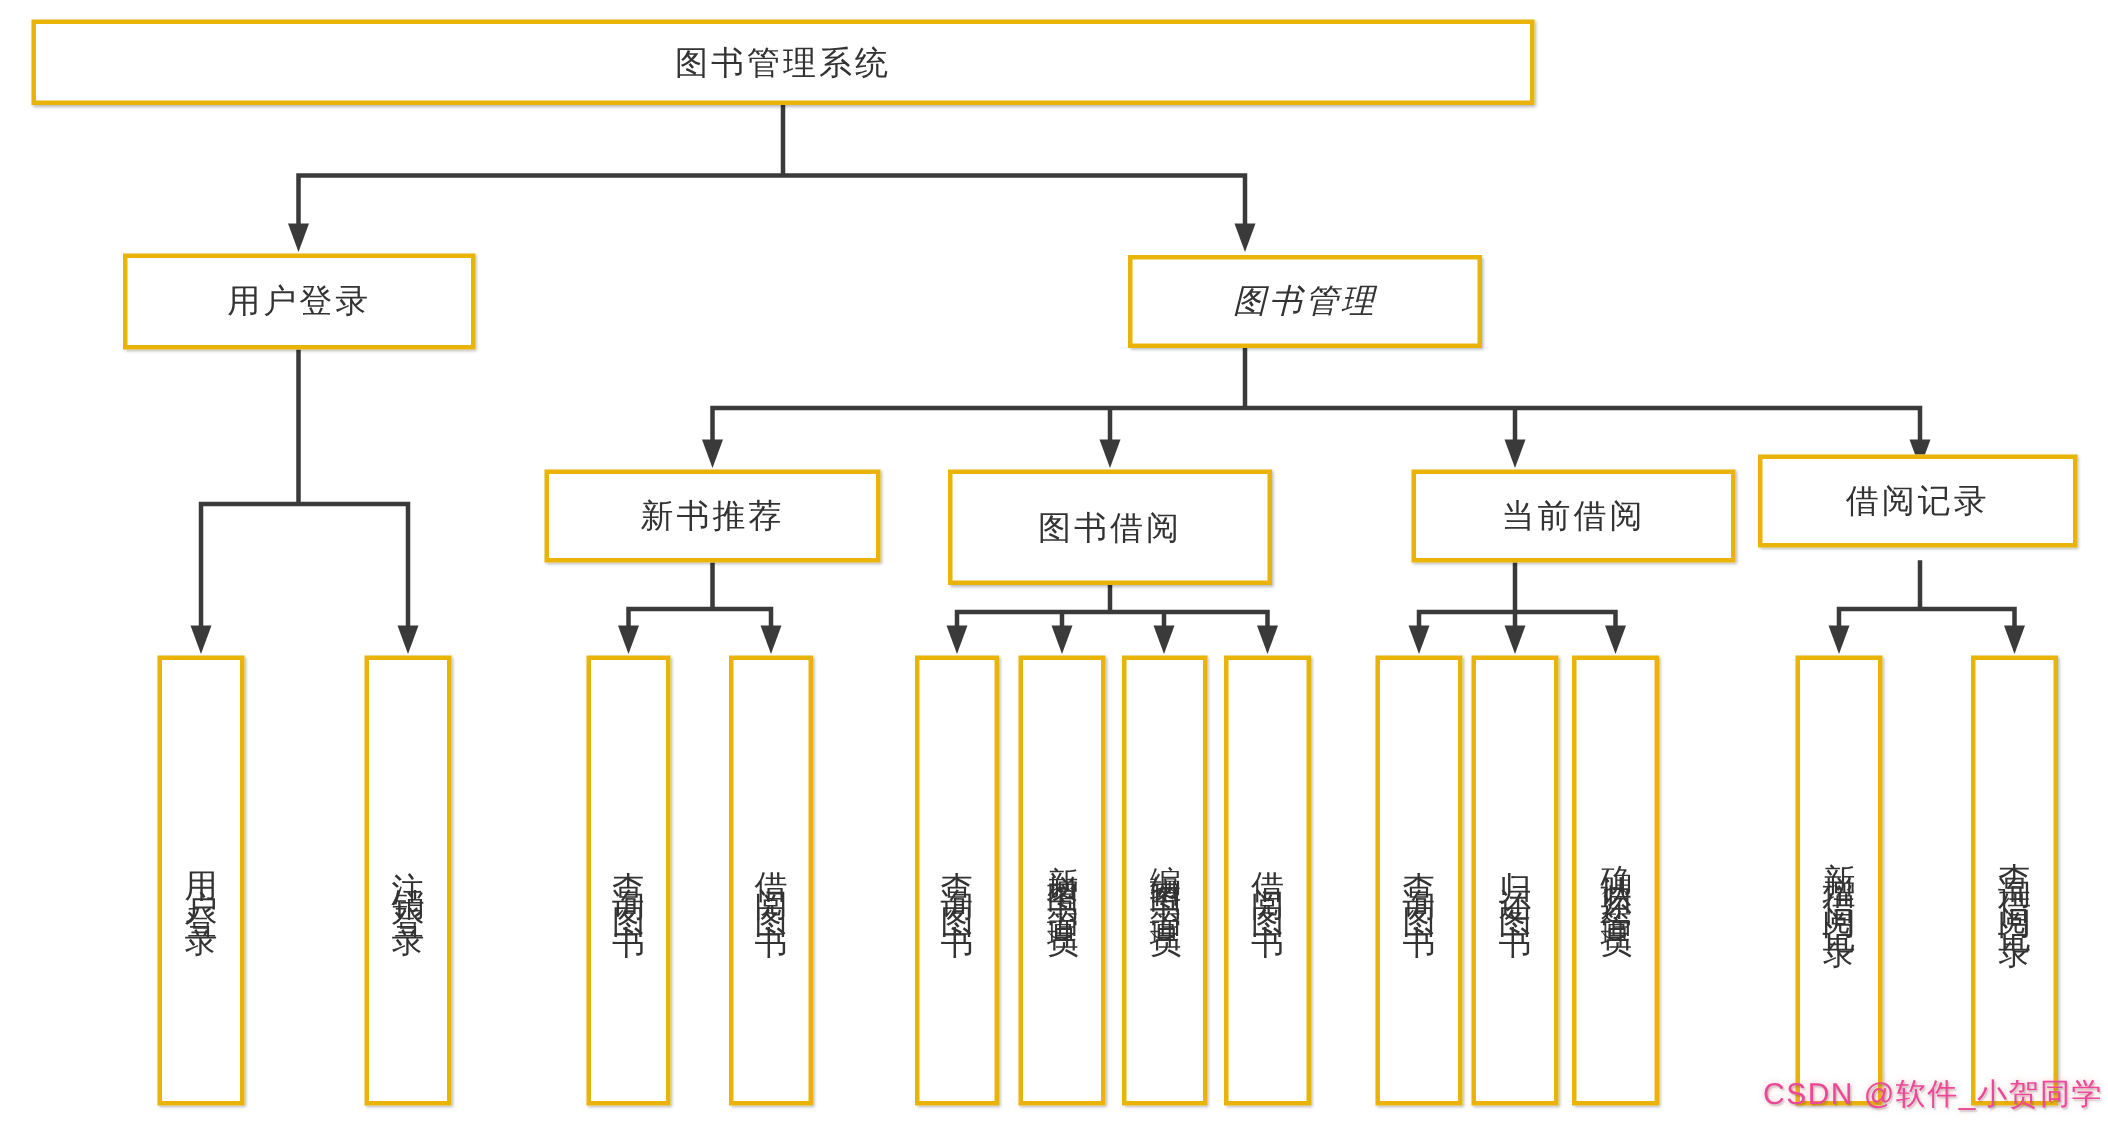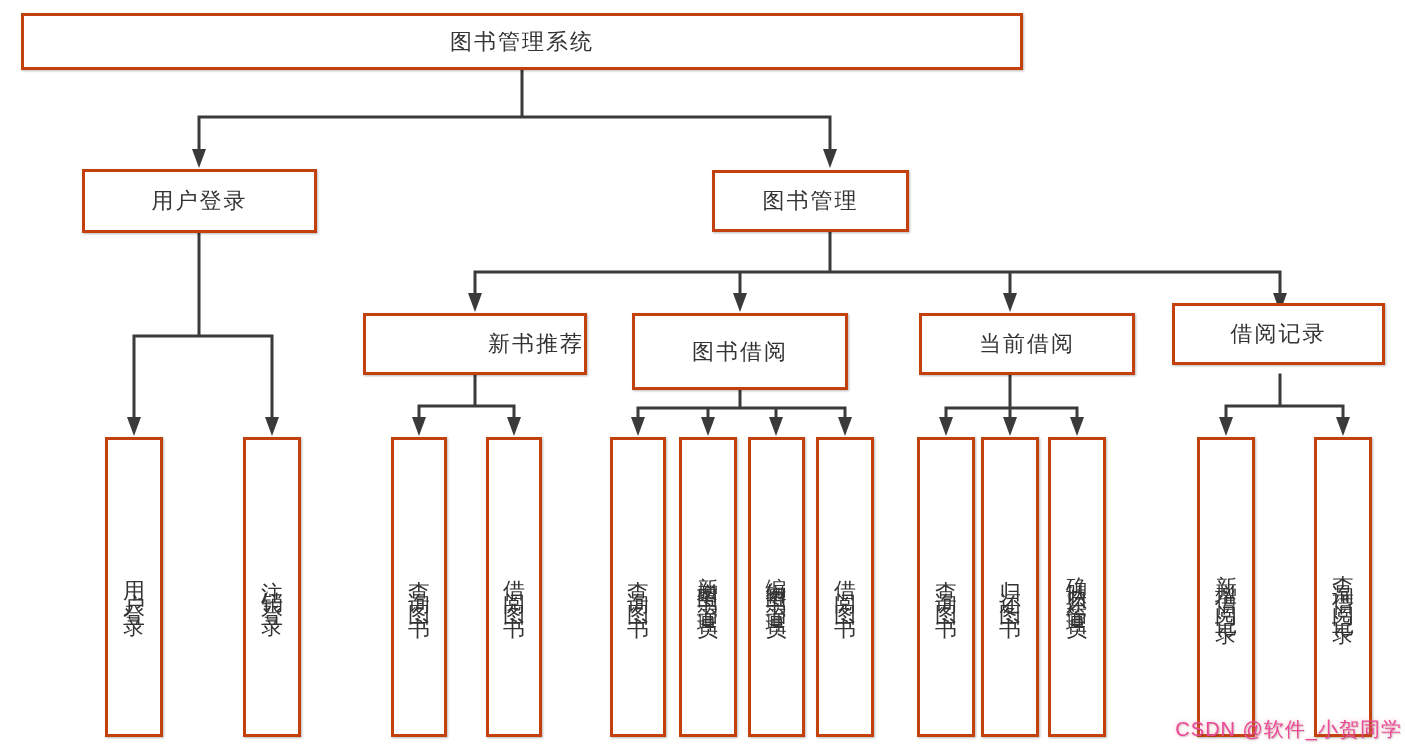--- a/index.html
+++ b/index.html
@@ -7,21 +7,21 @@
   body {
     width: 1405px; height: 747px;
     position: relative;
     overflow: hidden;
     font-family: "Liberation Sans", sans-serif;
   }
   #wires { position: absolute; left: 0; top: 0; z-index: 0; }
   .box {
     position: absolute;
     background: #ffffff;
-    border: 3px solid #c2410c;
+    border: 3px solid #eab308;
     box-shadow: 1px 1px 2px rgba(0,0,0,0.28);
     display: flex;
     align-items: center;
     justify-content: center;
     z-index: 1;
   }
   .h-label {
     font-size: 22px;
     letter-spacing: 2px;
     color: #333333;
@@ -94,31 +94,31 @@
   </g>
 </svg>
 
 <div class="box" style="left:21px; top:13px; width:1002px; height:57px;">
   <span class="h-label">图书管理系统</span>
 </div>
 
 <div class="box" style="left:82px; top:169px; width:235px; height:64px;">
   <span class="h-label">用户登录</span>
 </div>
-<div class="box" style="left:712px; top:170px; width:197px; height:62px;">
+<div class="box" style="left:752px; top:170px; width:236px; height:62px;font-style:italic;">
   <span class="h-label">图书管理</span>
 </div>
 
-<div class="box" style="left:363px; top:313px; width:224px; height:62px;justify-content:flex-end;">
+<div class="box" style="left:363px; top:313px; width:224px; height:62px;">
   <span class="h-label">新书推荐</span>
 </div>
 <div class="box" style="left:632px; top:313px; width:216px; height:77px;">
   <span class="h-label">图书借阅</span>
 </div>
-<div class="box" style="left:919px; top:313px; width:216px; height:62px;">
+<div class="box" style="left:941px; top:313px; width:216px; height:62px;">
   <span class="h-label">当前借阅</span>
 </div>
 <div class="box" style="left:1172px; top:303px; width:213px; height:62px;">
   <span class="h-label">借阅记录</span>
 </div>
 
 <div class="box leaf" style="left:105px;">
   <span class="v-label">用户登录</span>
 </div>
 <div class="box leaf" style="left:243px;">

